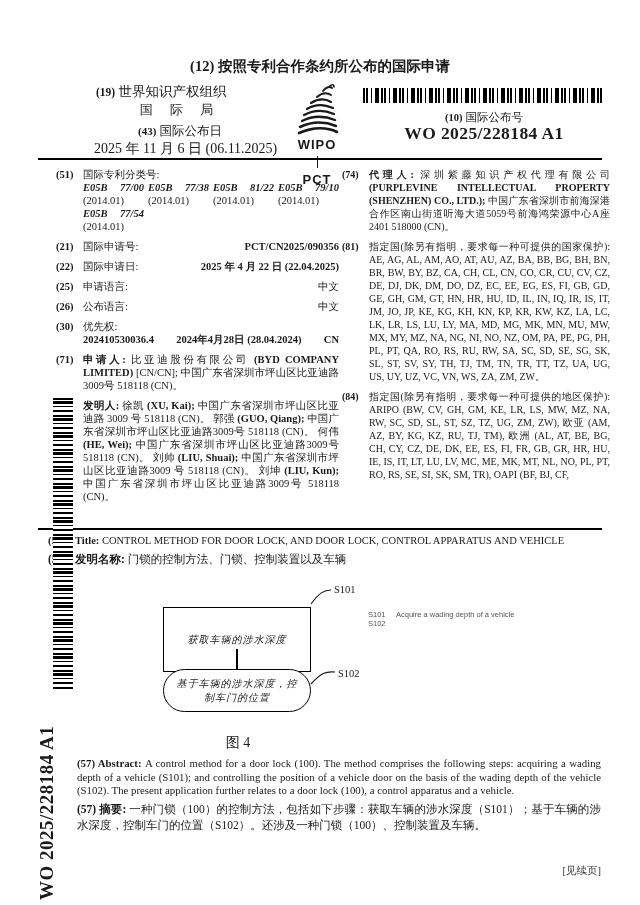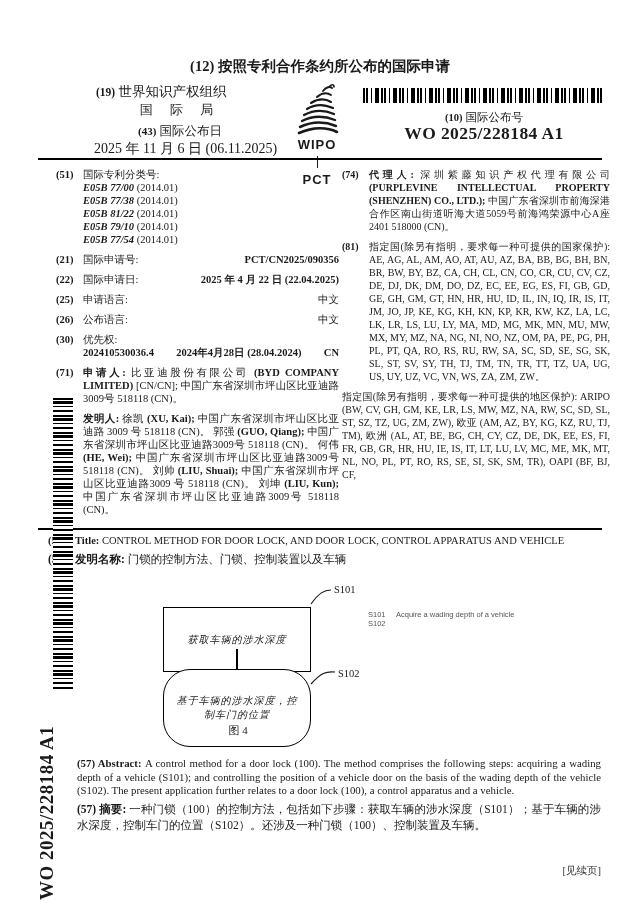--- a/index.html
+++ b/index.html
@@ -41,46 +41,46 @@
   #biblio{left:56px;top:168px;width:554px;height:354px;}
   .col{position:absolute;top:0;overflow:hidden;}
   #col-left{left:0;width:283px;height:354px;font-size:10.5px;line-height:13px;}
   #col-right{left:286px;width:268px;height:354px;font-size:10px;line-height:13px;}
   .field{display:flex;margin-bottom:7px;}
   .fnum{flex:0 0 27px;font-weight:bold;}
   .fbody{flex:1;text-align:justify;}
   .kv{display:flex;justify-content:space-between;}
   .kv .val{white-space:nowrap;}
   .bold-val{font-weight:bold;}
-  #ipc-grid{display:grid;grid-template-columns:1fr;column-gap:4px;}
+  #ipc-grid{display:grid;grid-template-columns:1fr 1fr 1fr 1fr;column-gap:4px;}
   .ipc-cell .code{font-weight:bold;font-style:italic;}
   #priority-row{display:flex;justify-content:space-between;font-weight:bold;}
 
   
   #title-en{left:48px;top:534px;width:554px;font-size:10.5px;line-height:13px;display:flex;}
   #title-zh{left:48px;top:552px;width:554px;font-size:11.5px;line-height:14px;display:flex;}
 
   
   #figure{left:120px;top:583px;width:490px;height:172px;}
   .flowbox{position:absolute;border:1.5px solid #000;background:#fff;
     display:flex;align-items:center;justify-content:center;text-align:center;
     font-size:10px;font-style:italic;letter-spacing:1px;padding:2px 8px;box-sizing:border-box;}
   #flow-box-1{left:43px;top:24px;width:148px;height:65px;}
-  #flow-box-2{left:43px;top:86px;width:148px;height:78px;border-radius:27px;}
+  #flow-box-2{left:43px;top:86px;width:148px;height:43px;border-radius:27px;}
   #flow-connector{position:absolute;left:116px;top:66px;width:1.5px;height:20px;background:#000;}
   #leader-svg{position:absolute;left:0;top:0;pointer-events:none;}
   .steplabel{position:absolute;font-size:10.5px;font-family:"Liberation Serif",serif;}
   #s101-label{left:214px;top:1px;}
   #s102-label{left:218px;top:85px;}
   #fig-legend{position:absolute;left:248px;top:27px;width:215px;
     font-family:"Liberation Sans","DejaVu Sans",sans-serif;font-size:7.5px;line-height:9px;color:#555;}
   .legend-row{display:flex;}
   .legend-code{flex:0 0 28px;}
   .legend-text{flex:1;}
-  #fig-caption{position:absolute;left:88px;top:140px;width:60px;text-align:center;font-size:11px;}
+  #fig-caption{position:absolute;left:88px;top:151px;width:60px;text-align:center;font-size:14px;}
 
   
   #abstract-en{left:77px;top:757px;width:524px;text-align:justify;font-size:10.8px;line-height:13.5px;}
   #abstract-zh{left:77px;top:801px;width:524px;text-align:justify;font-size:11.5px;line-height:16px;}
   #continued-note{left:500px;top:864px;width:101px;text-align:right;font-size:10.5px;color:#333;}
 
   
   #side-barcode{left:53px;top:398px;width:20px;height:292px;
     background:repeating-linear-gradient(to bottom,#000 0 2px,#fff 2px 3px,#000 3px 6px,#fff 6px 8px,#000 8px 9px,#fff 9px 12px,#000 12px 14px,#fff 14px 17px);}
   #side-pubno{left:36px;top:900px;width:205px;transform:rotate(-90deg);transform-origin:0 0;
@@ -208,20 +208,21 @@
       <span class="fnum">(74)</span>
       <div class="fbody"><span class="b">代理人: </span><span>深圳紫藤知识产权代理有限公司 </span><span class="b">(PURPLEVINE INTELLECTUAL PROPERTY (SHENZHEN) CO., LTD.); </span><span>中国广东省深圳市前海深港合作区南山街道听海大道5059号前海鸿荣源中心A座2401 518000 (CN)。</span></div>
     </div>
 
     <div class="field">
       <span class="fnum">(81)</span>
       <div class="fbody"><span>指定国(除另有指明，要求每一种可提供的国家保护): </span><span>AE, AG, AL, AM, AO, AT, AU, AZ, BA, BB, BG, BH, BN, BR, BW, BY, BZ, CA, CH, CL, CN, CO, CR, CU, CV, CZ, DE, DJ, DK, DM, DO, DZ, EC, EE, EG, ES, FI, GB, GD, GE, GH, GM, GT, HN, HR, HU, ID, IL, IN, IQ, IR, IS, IT, JM, JO, JP, KE, KG, KH, KN, KP, KR, KW, KZ, LA, LC, LK, LR, LS, LU, LY, MA, MD, MG, MK, MN, MU, MW, MX, MY, MZ, NA, NG, NI, NO, NZ, OM, PA, PE, PG, PH, PL, PT, QA, RO, RS, RU, RW, SA, SC, SD, SE, SG, SK, SL, ST, SV, SY, TH, TJ, TM, TN, TR, TT, TZ, UA, UG, US, UY, UZ, VC, VN, WS, ZA, ZM, ZW。</span></div>
     </div>
 
     <div class="field">
+      <span class="fnum">(84)</span>
       <div class="fbody"><span>指定国(除另有指明，要求每一种可提供的地区保护): </span><span>ARIPO (BW, CV, GH, GM, KE, LR, LS, MW, MZ, NA, RW, SC, SD, SL, ST, SZ, TZ, UG, ZM, ZW), 欧亚 (AM, AZ, BY, KG, KZ, RU, TJ, TM), 欧洲 (AL, AT, BE, BG, CH, CY, CZ, DE, DK, EE, ES, FI, FR, GB, GR, HR, HU, IE, IS, IT, LT, LU, LV, MC, ME, MK, MT, NL, NO, PL, PT, RO, RS, SE, SI, SK, SM, TR), OAPI (BF, BJ, CF,</span></div>
     </div>
 
   </div>
 </div>
 
 <div class="abs rule" id="rule2"></div>
 
 <div class="abs" id="title-en">
   <span class="fnum">(54)</span>

